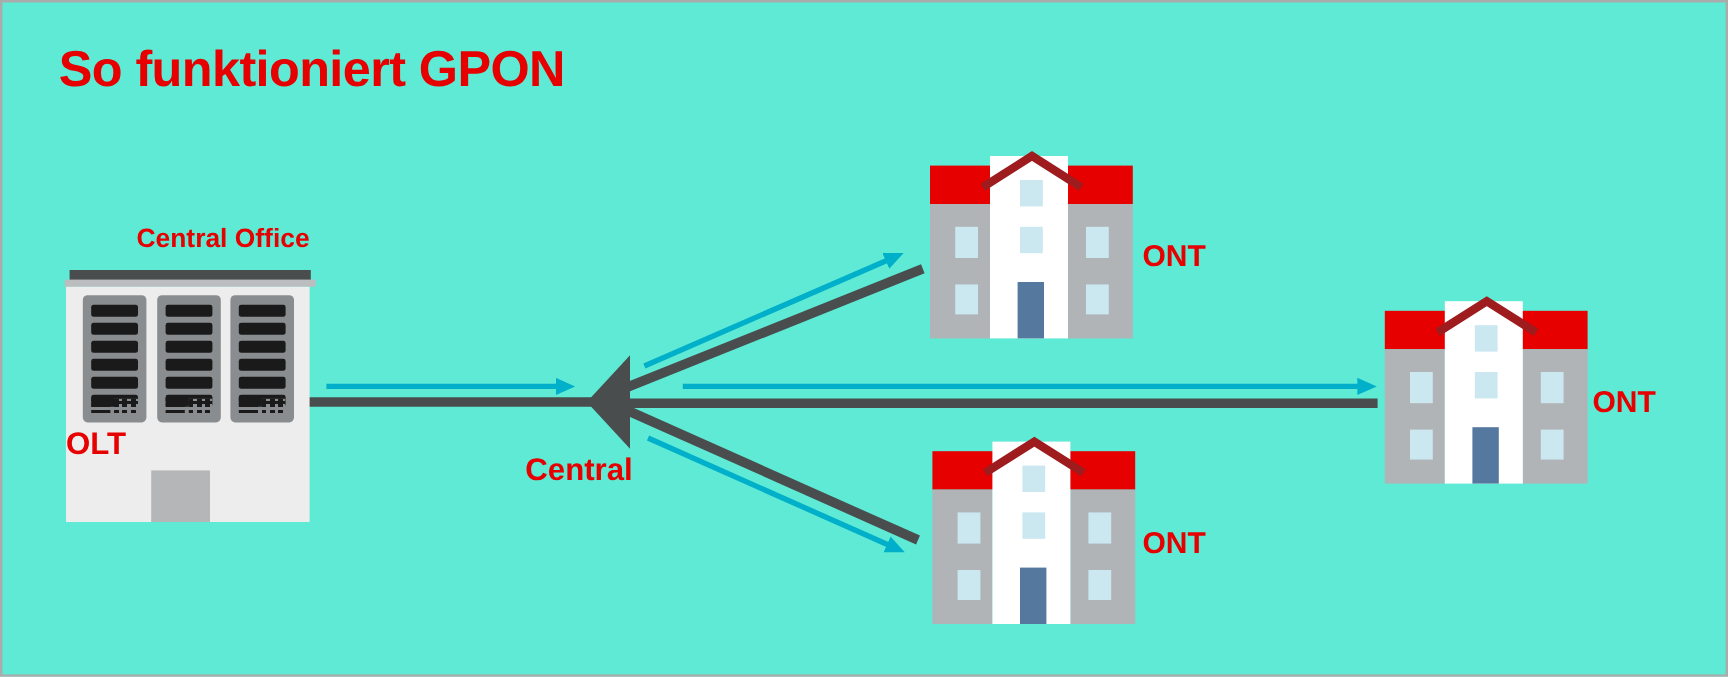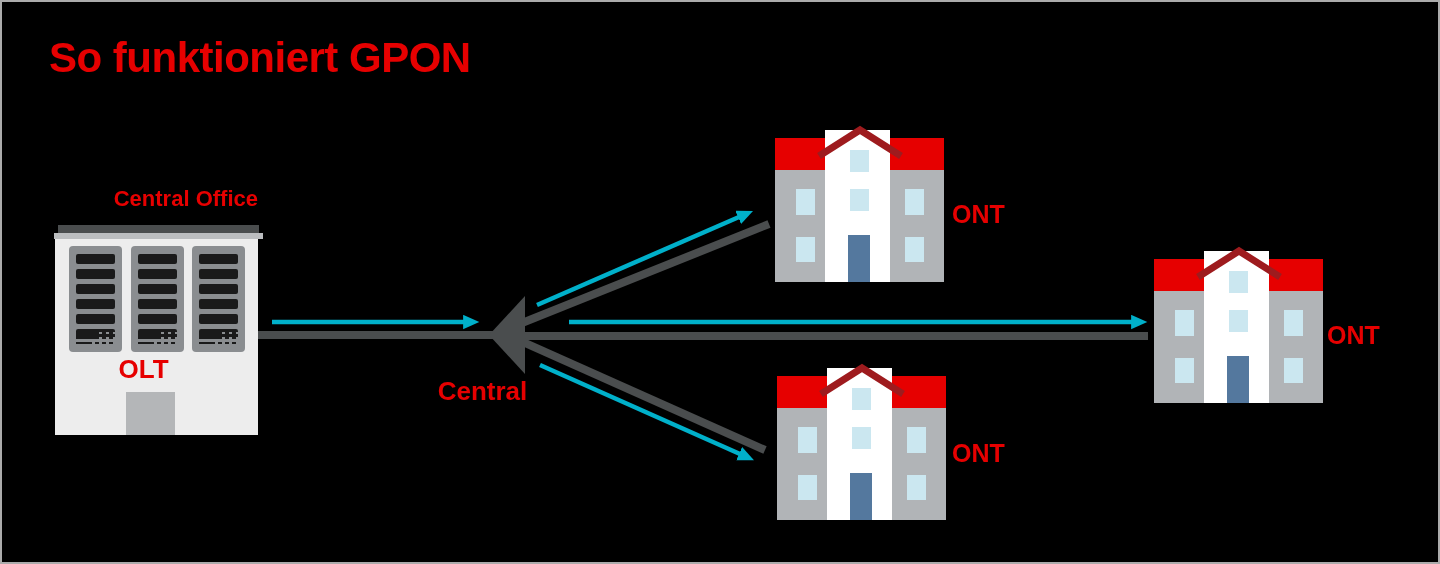--- a/index.html
+++ b/index.html
@@ -1,33 +1,33 @@
 <!DOCTYPE html>
 <html><head>
 <meta charset="utf-8">
 <style>
   html,body{margin:0;padding:0;background:#fff;}
   #stage{
     position:relative;
     width:1440px;height:564px;
     box-sizing:border-box;
     border:2px solid #ABABAB;
-    background:#000000;
+    background:#5eead4;
     font-family:"Liberation Sans", sans-serif;
     overflow:hidden;
   }
   .abs{position:absolute;}
   
   .title{
     left:47px;top:32px;
     font-size:42px;font-weight:bold;color:#E60000;letter-spacing:-0.5px;
   }
   .red-label{font-weight:bold;color:#E60000;}
   .co-label{left:53px;top:184px;width:203px;text-align:right;font-size:22px;}
-  .olt-label{left:53px;top:352px;width:177px;text-align:center;font-size:26px;}
+  .olt-label{left:53px;top:352px;width:177px;text-align:left;font-size:26px;}
   .splitter-label{left:408px;top:374px;width:145px;text-align:center;font-size:26px;}
   .ont-label{font-size:25px;}
   .ont-top{left:950px;top:198px;}
   .ont-bottom{left:950px;top:437px;}
   .ont-right{left:1325px;top:319px;}
   
   .co-roof-dark{left:56px;top:223px;width:201px;height:9px;background:#4A4D4E;}
   .co-roof-light{left:52px;top:231px;width:209px;height:6px;background:#BBBDBF;}
   .co-body{left:53px;top:237px;width:203px;height:196px;background:#EDEDED;}
   .rack{position:absolute;width:53px;height:106px;top:7px;background:#8A8D90;border-radius:4px;}

